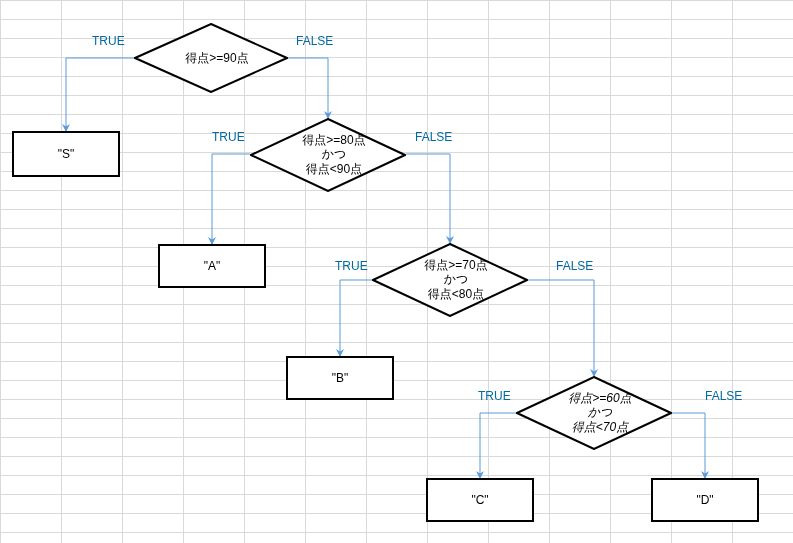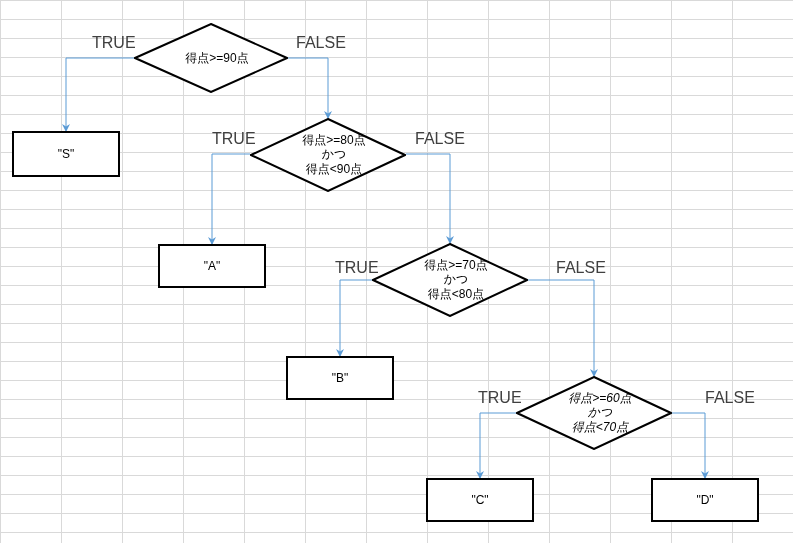--- a/index.html
+++ b/index.html
@@ -48,22 +48,22 @@
     position: absolute;
     border: 2px solid #000;
     background: #fff;
     display: flex;
     align-items: center;
     justify-content: center;
     box-sizing: border-box;
   }
   .txt {
     position: absolute;
-    font-size: 16px;
-    color: #404040;
+    font-size: 12px;
+    color: #0369a1;
     white-space: nowrap;
   }
 </style>
 </head>
 <body>
 
 <div class="grid"></div>
 
 <div class="stage">
 

